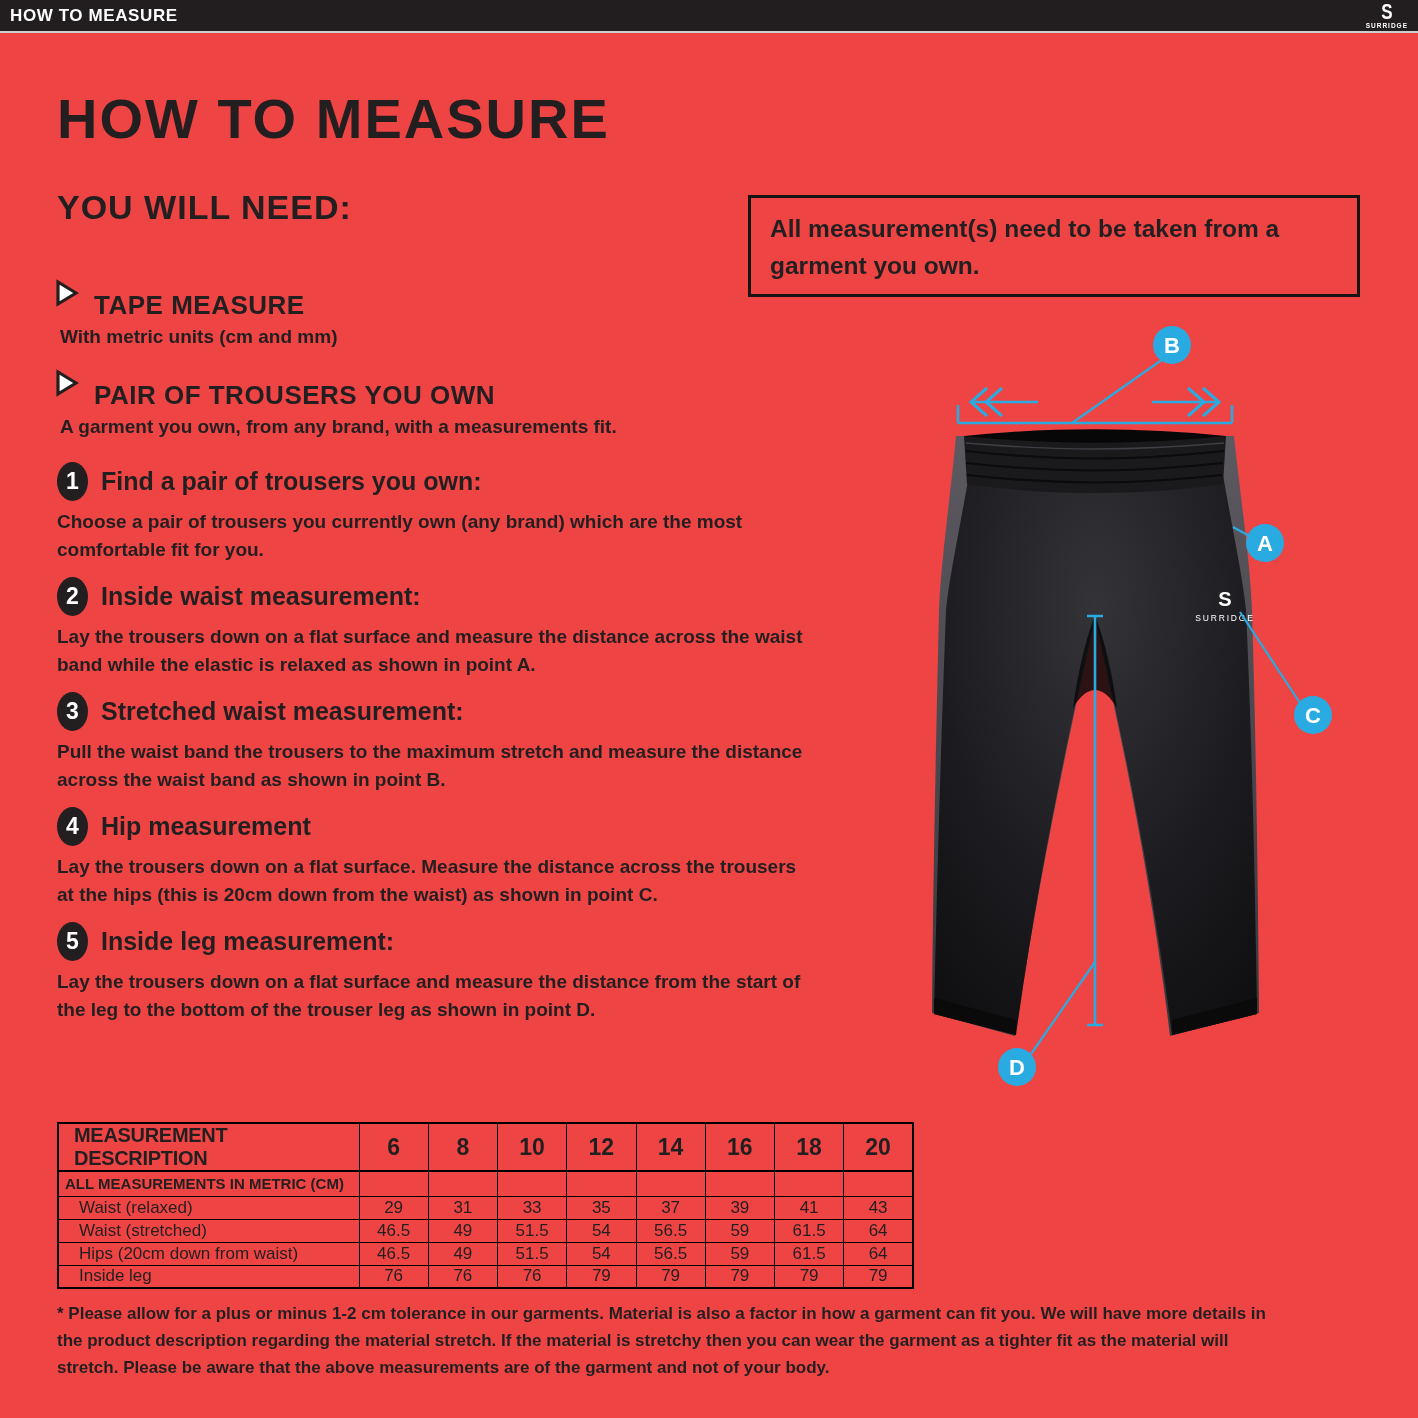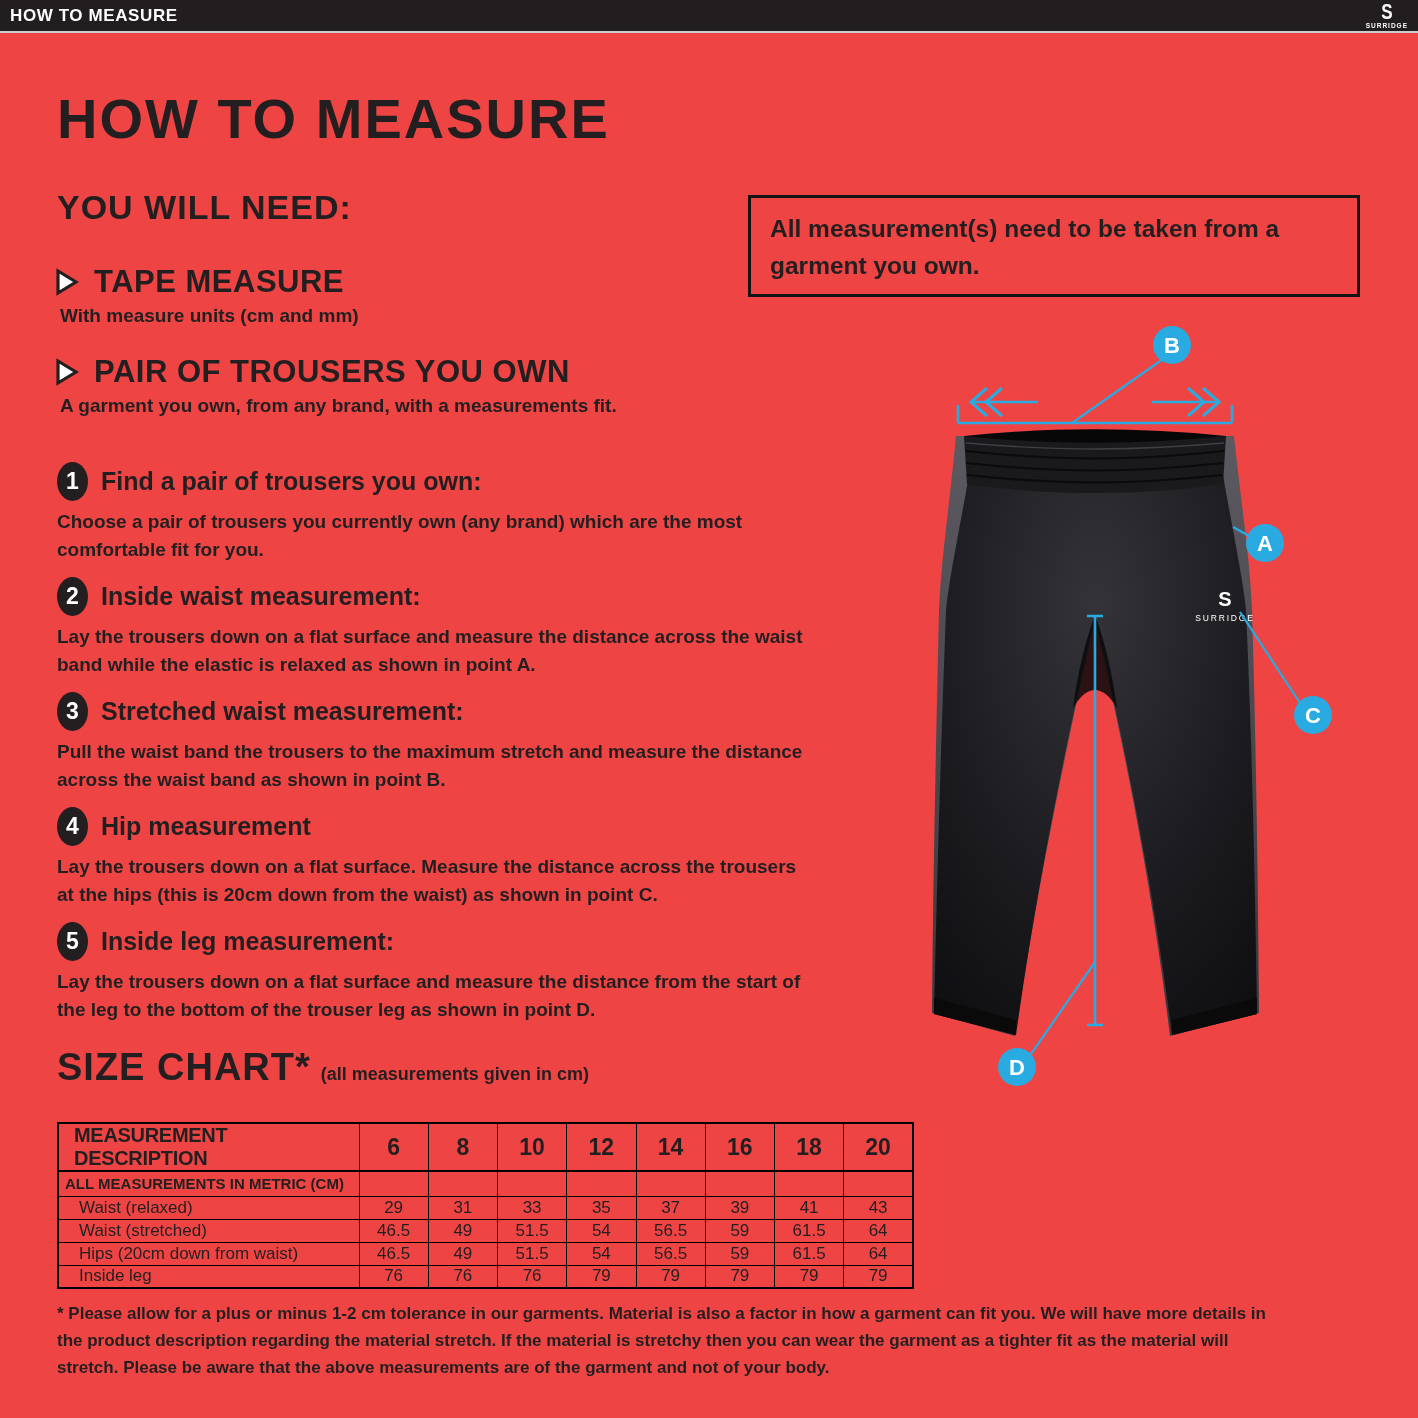--- a/index.html
+++ b/index.html
@@ -16,21 +16,21 @@
   .brand-s { color:#fff; font-size:17px; font-weight:bold; transform:scaleY(1.25); }
   .brand-text { color:#fff; font-size:6.5px; font-weight:bold; letter-spacing:1px; margin-top:2px; }
 
   
   .h1 { position:absolute; left:57px; top:86px; font-size:56px; font-weight:bold; letter-spacing:2px; }
   .h2 { position:absolute; left:57px; top:188px; font-size:34px; font-weight:bold; letter-spacing:1px; }
 
   
   .need { position:absolute; left:55px; width:700px; }
   .need-head { display:flex; align-items:center; gap:15px; }
-  .need-label { font-size:31px; font-weight:bold; letter-spacing:.5px; }
+  .need-label { font-size:26px; font-weight:bold; letter-spacing:.5px;margin-top:26px; }
   .need-caption { margin:5px 0 0 5px; font-size:19px; font-weight:bold; }
 
   
   .step { position:absolute; left:57px; width:760px; }
   .step-head { display:flex; align-items:center; gap:13px; }
   .badge { width:31px; height:39px; border-radius:50%; background:#231f20; color:#fff;
            display:flex; align-items:center; justify-content:center;
            font-size:23px; font-weight:bold; flex:0 0 auto; }
   .step-title { font-size:25px; font-weight:bold; }
   .step-body { margin-top:7px; width:752px; font-size:19px; font-weight:bold; line-height:1.45; }
@@ -81,21 +81,21 @@
   <div class="h1">HOW TO MEASURE</div>
   <div class="h2">YOU WILL NEED:</div>
 
   <div class="need" style="top:264px">
     <div class="need-head">
       <svg width="24" height="28" viewBox="0 0 24 28">
         <polygon points="3,3 21,14 3,25" fill="#fff" stroke="#231f20" stroke-width="3.2" stroke-linejoin="miter"></polygon>
       </svg>
       <span class="need-label">TAPE MEASURE</span>
     </div>
-    <div class="need-caption">With measure units (cm and mm)</div>
+    <div class="need-caption">With metric units (cm and mm)</div>
   </div>
 
   <div class="need" style="top:354px">
     <div class="need-head">
       <svg width="24" height="28" viewBox="0 0 24 28">
         <polygon points="3,3 21,14 3,25" fill="#fff" stroke="#231f20" stroke-width="3.2" stroke-linejoin="miter"></polygon>
       </svg>
       <span class="need-label">PAIR OF TROUSERS YOU OWN</span>
     </div>
     <div class="need-caption">A garment you own, from any brand, with a measurements fit.</div>
@@ -209,24 +209,20 @@
         <circle cx="385" cy="233" r="19" fill="#29ABE2"></circle>
         <text x="385" y="241" font-size="22" font-weight="bold" fill="#fff" text-anchor="middle">A</text>
         <circle cx="433" cy="405" r="19" fill="#29ABE2"></circle>
         <text x="433" y="413" font-size="22" font-weight="bold" fill="#fff" text-anchor="middle">C</text>
         <circle cx="137" cy="757" r="19" fill="#29ABE2"></circle>
         <text x="137" y="765" font-size="22" font-weight="bold" fill="#fff" text-anchor="middle">D</text>
       </g>
     </svg>
   </div>
 
-  <div class="sc-head">
-    <span class="sc-title">SIZE CHART*</span>
-    <span class="sc-sub">(all measurements given in cm)</span>
-  </div>
 
   <table class="sizes">
     <colgroup>
       <col class="c0">
         <col class="cn">
         <col class="cn">
         <col class="cn">
         <col class="cn">
       <col class="cn">
         <col class="cn">

